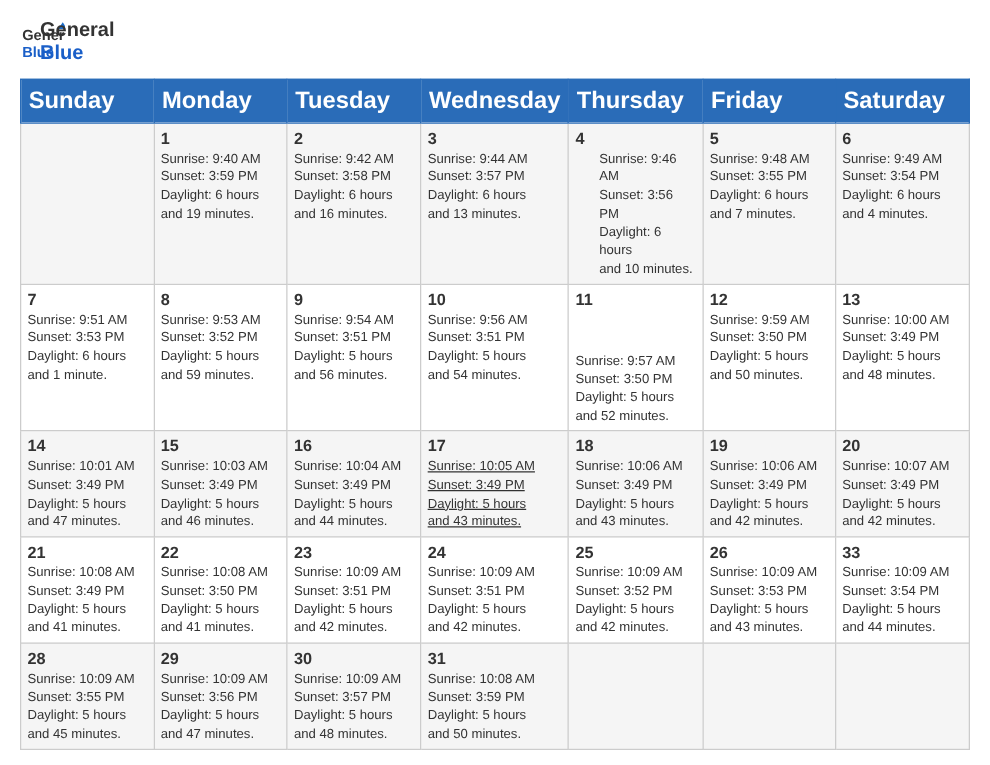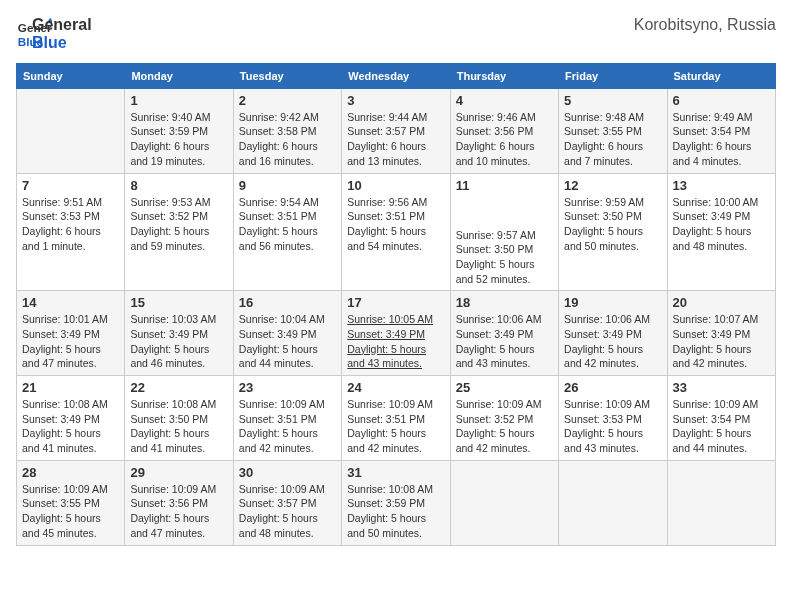--- a/index.html
+++ b/index.html
@@ -40,21 +40,21 @@
     table {
       width: 100%;
       border-collapse: collapse;
       font-size: 11px;
     }
     thead tr th {
       background-color: #2a6cb8;
       color: #fff;
       text-align: left;
       padding: 6px 6px;
-      font-size: 11px;
+      font-size: 19px;
       font-weight: bold;
       border: 1px solid #2a6cb8;
     }
     tbody tr td {
       border: 1px solid #ccc;
       vertical-align: top;
       padding: 4px 5px;
       width: 108px;
       min-height: 80px;
       color: #333;
@@ -92,21 +92,20 @@
       <text x="2" y="18" font-size="13" font-weight="bold" fill="#333" font-family="Arial">General</text>
       <text x="2" y="33" font-size="13" font-weight="bold" fill="#1a5fc8" font-family="Arial">Blue</text>
       <polygon points="36,8 44,8 40,2" fill="#1a6ccc" transform="translate(-2,0)"></polygon>
     </svg>
     <div style="display:flex;flex-direction:column;line-height:1.15;margin-left:-24px">
       <span style="font-size:16px;font-weight:bold;color:#333;">General</span>
       <span style="font-size:16px;font-weight:bold;color:#1a5fc8;">Blue</span>
     </div>
   </div>
   <div class="title-area">
-    <div class="location-title">Korobitsyno, Russia</div>
   </div>
 </div>
 
 <table>
   <thead>
     <tr>
       <th>Sunday</th>
       <th>Monday</th>
       <th>Tuesday</th>
       <th>Wednesday</th>
@@ -134,21 +133,21 @@
         </td>
         <td>
           <span class="day-number">3</span>
           <div class="day-info" style="white-space: pre-line;">Sunrise: 9:44 AM
 Sunset: 3:57 PM
 Daylight: 6 hours
 and 13 minutes.</div>
         </td>
         <td>
           <span class="day-number">4</span>
-          <div class="day-info" style="white-space: pre-line;">Sunrise: 9:46 AM
+          <div class="day-info" style="white-space: pre-line; margin-left: 19px;">Sunrise: 9:46 AM
 Sunset: 3:56 PM
 Daylight: 6 hours
 and 10 minutes.</div>
         </td>
         <td>
           <span class="day-number">5</span>
           <div class="day-info" style="white-space: pre-line;">Sunrise: 9:48 AM
 Sunset: 3:55 PM
 Daylight: 6 hours
 and 7 minutes.</div>

